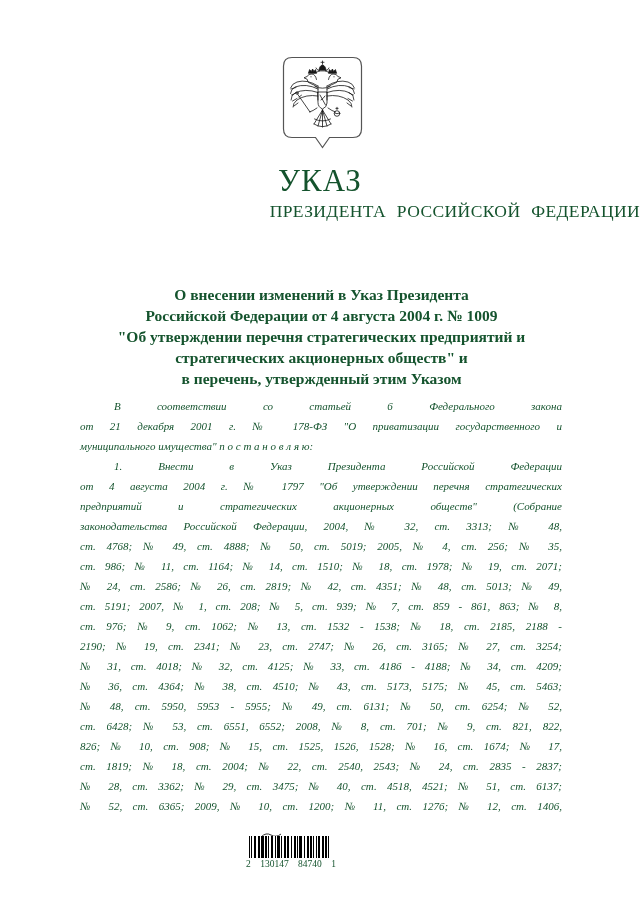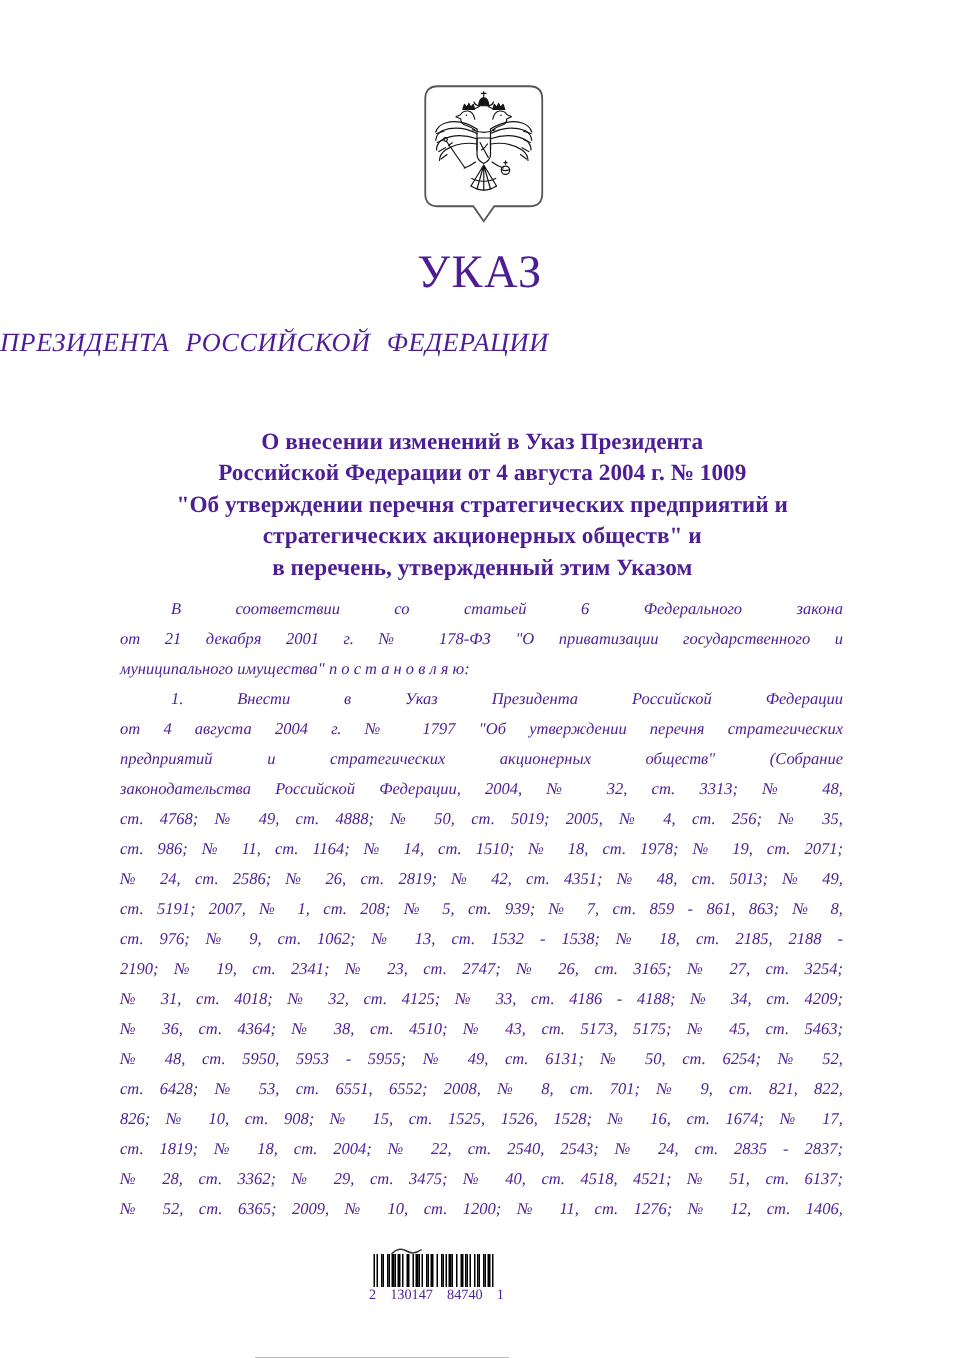--- a/index.html
+++ b/index.html
@@ -2,33 +2,33 @@
 <html><head>
 <meta charset="utf-8">
 <style>
   html,body{margin:0;padding:0;background:#888;}
   .page{
     position:relative;
     width:640px;height:905px;
     margin:0 auto;
     background:#ffffff;
     font-family:"Liberation Serif", serif;
-    color:#4c1d95;
+    color:#14532d;
     overflow:hidden;
   }
   .emblem{position:absolute;left:282px;top:56px;width:81px;height:94px;}
   .decree-title{
     position:absolute;top:165px;left:0;right:0;
     text-align:center;
     font-size:31px;letter-spacing:1px;font-weight:400;line-height:1.05;
   }
   .decree-issuer{
-    position:absolute;top:218px;left:0;right:0;
-    text-align:left;
-    font-size:17.5px;letter-spacing:0.4px;word-spacing:6px;font-style:italic;
+    position:absolute;top:201px;left:0;right:0;
+    text-align:right;
+    font-size:17.5px;letter-spacing:0.4px;word-spacing:6px;
   }
   .subject{
     position:absolute;top:272px;left:80px;width:483px;
     font-weight:bold;font-size:15.5px;line-height:21px;
     text-align:center;
     margin-top:12px;
   }
   .docbody{
     position:absolute;top:396px;left:80px;width:482px;
     font-size:11px;line-height:20px;font-style:italic;

